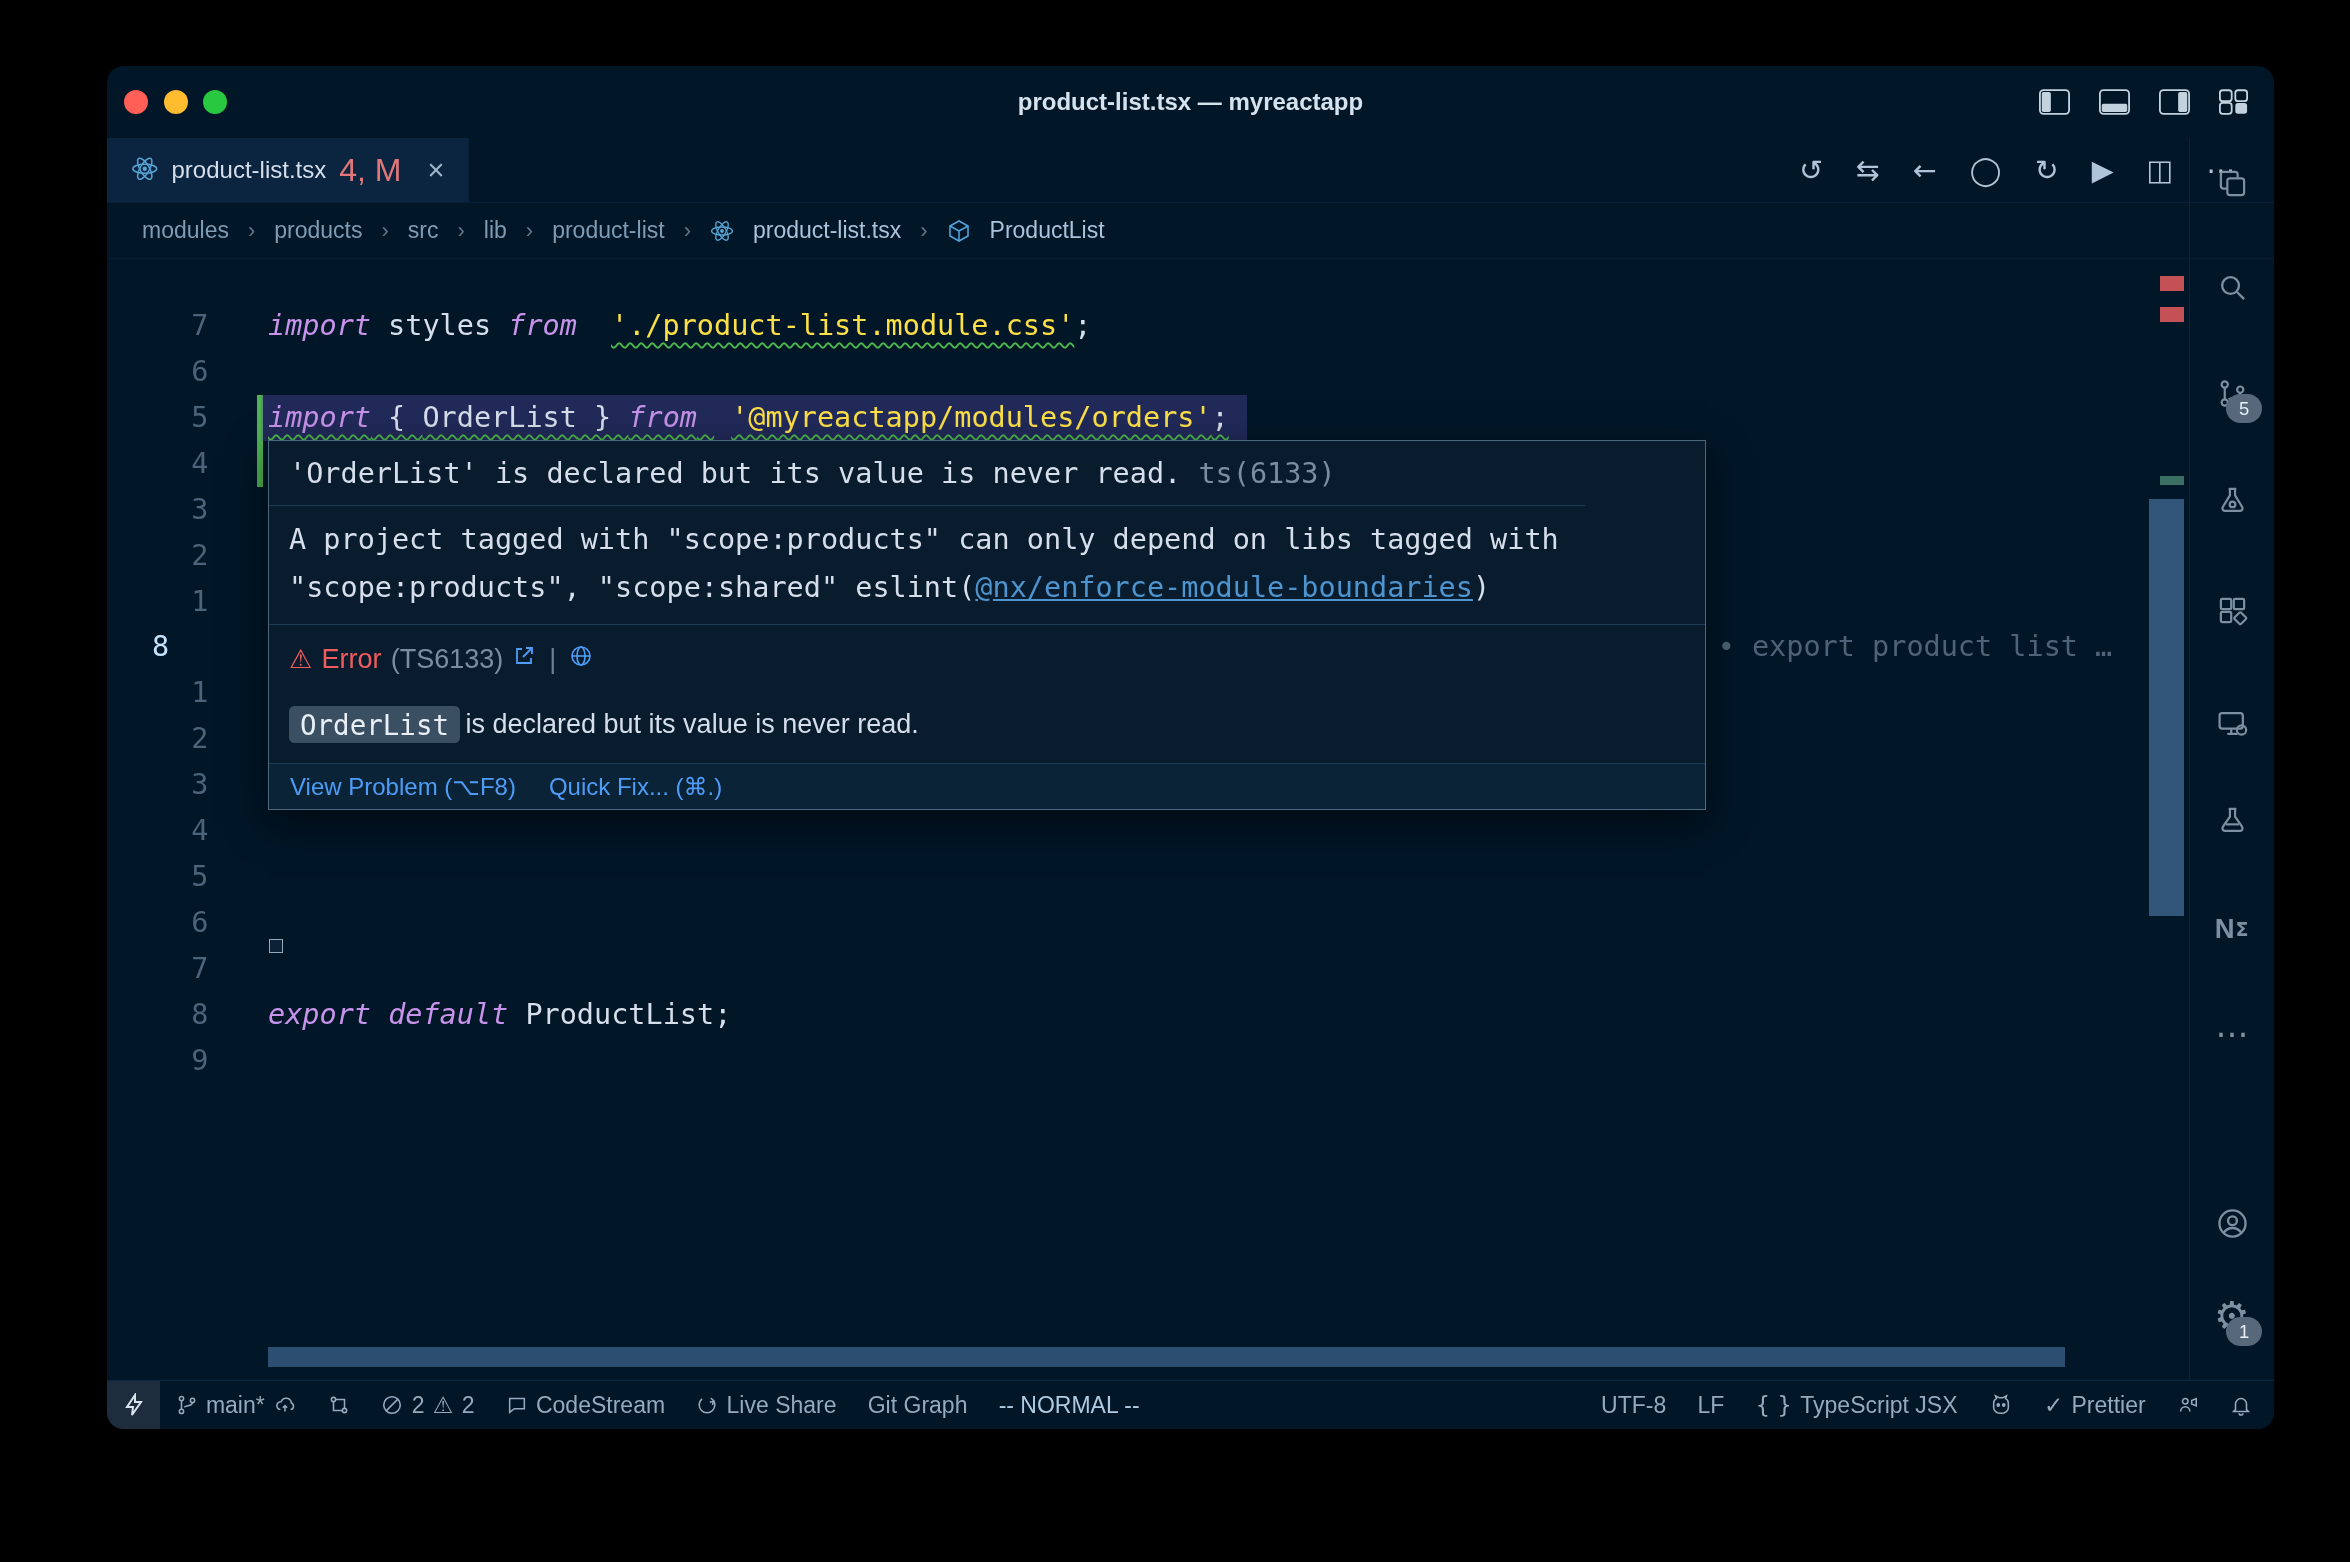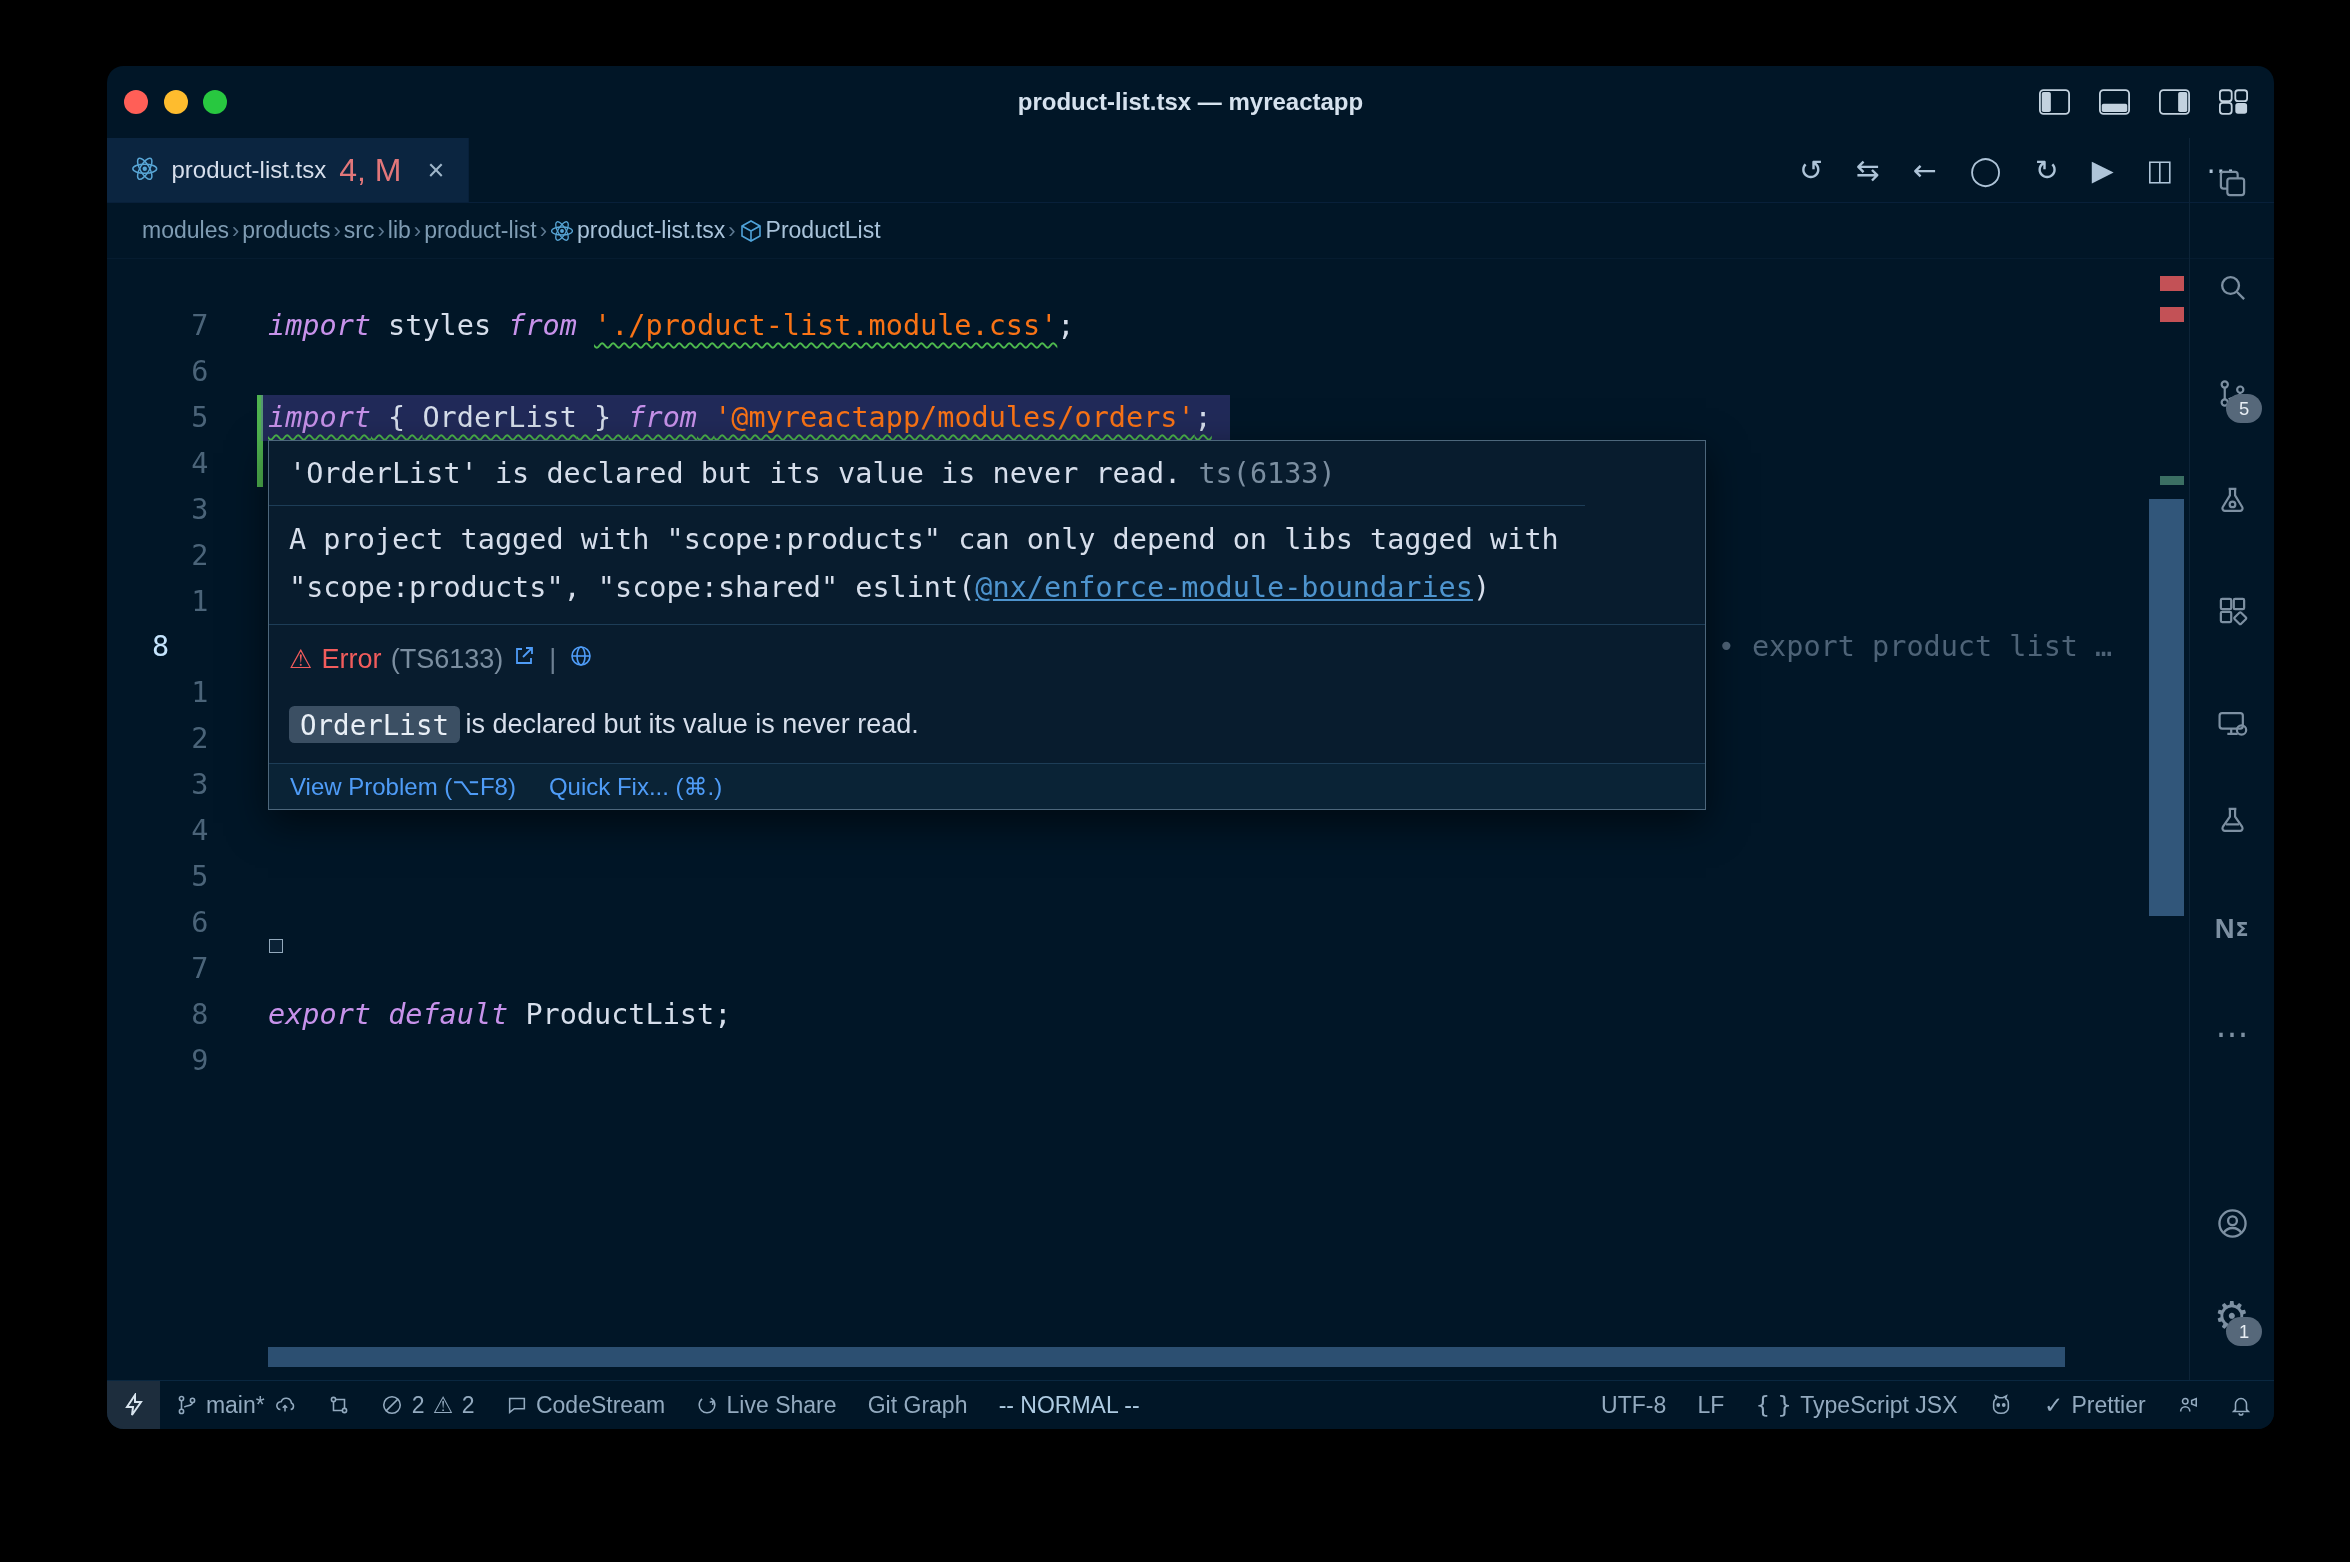--- a/index.html
+++ b/index.html
@@ -18,35 +18,35 @@
   .win-icons svg{display:block;}
   
   .tabbar{height:64px;display:flex;align-items:stretch;border-bottom:0.9px solid #08203a;}
   .tab{display:flex;align-items:center;gap:13px;padding:0 24px;background:#0b2540;border-right:0.9px solid #08203a;}
   .tab-label{color:#d6deeb;font-size:24px;}
   .tab-badge{color:#e2777a;font-size:32px;}
   .tab-close{color:#9fb6c9;font-size:29px;margin-left:13px;line-height:1;}
   .editor-actions{margin-left:auto;display:flex;align-items:center;gap:33px;padding-right:39px;
     color:#aec4d8;font-size:28.5px;font-family:"DejaVu Sans",sans-serif;}
   
-  .breadcrumbs{height:55px;display:flex;align-items:center;gap:3px;padding-left:35px;
+  .breadcrumbs{height:55px;display:flex;align-items:center;gap:19px;padding-left:35px;
     color:#7f9cb3;font-size:23px;border-bottom:0.9px solid #061c30;}
   .crumb.bright{color:#a9c3da;}
   .crumb-sep{color:#5d7890;font-size:22px;}
   .breadcrumbs svg{display:block;}
   
   .editor{position:relative;height:1124px;overflow:hidden;}
   .ln{position:absolute;left:0;width:129px;box-sizing:border-box;text-align:right;padding-right:27.5px;
     font-family:"DejaVu Sans Mono",monospace;font-size:28.5px;line-height:46px;color:#4b6479;}
   .ln.cur{text-align:left;padding-left:45px;color:#c5e4fd;}
   .code-line{position:absolute;left:161px;font-family:"DejaVu Sans Mono",monospace;font-size:28.5px;
     line-height:46px;white-space:pre;color:#d6deeb;}
   .kw{color:#c792ea;font-style:italic;}
   .fg{color:#d6deeb;}
-  .str{color:#f97316;}
+  .str{color:#fde047;margin-left:17px;}
   .sq{text-decoration:underline wavy #4db94d;text-decoration-thickness:1.8px;text-underline-offset:7.3px;}
   .sel-line{background:rgba(104,86,196,.32);padding:0 18.4px 0 7.3px;margin-left:-7.3px;}
   .codelens{position:absolute;left:162px;top:-1.8px;font-size:22px;line-height:46px;color:#44617b;}
   .ghost{position:absolute;left:1542px;top:365px;font-family:"DejaVu Sans Mono",monospace;
     font-size:28.5px;line-height:46px;color:#4e6377;white-space:pre;}
   .gutter-change{position:absolute;left:150px;top:136px;width:6.4px;height:92px;background:#4fb34f;}
   
   .ov-blue{position:absolute;left:2042px;top:240px;width:35px;height:417px;background:#31567a;}
   .ov-mark{position:absolute;left:2053px;width:24px;height:14.7px;}
   .hscroll{position:absolute;left:161px;top:1088px;width:1797px;height:20px;background:#2c4f71;}

